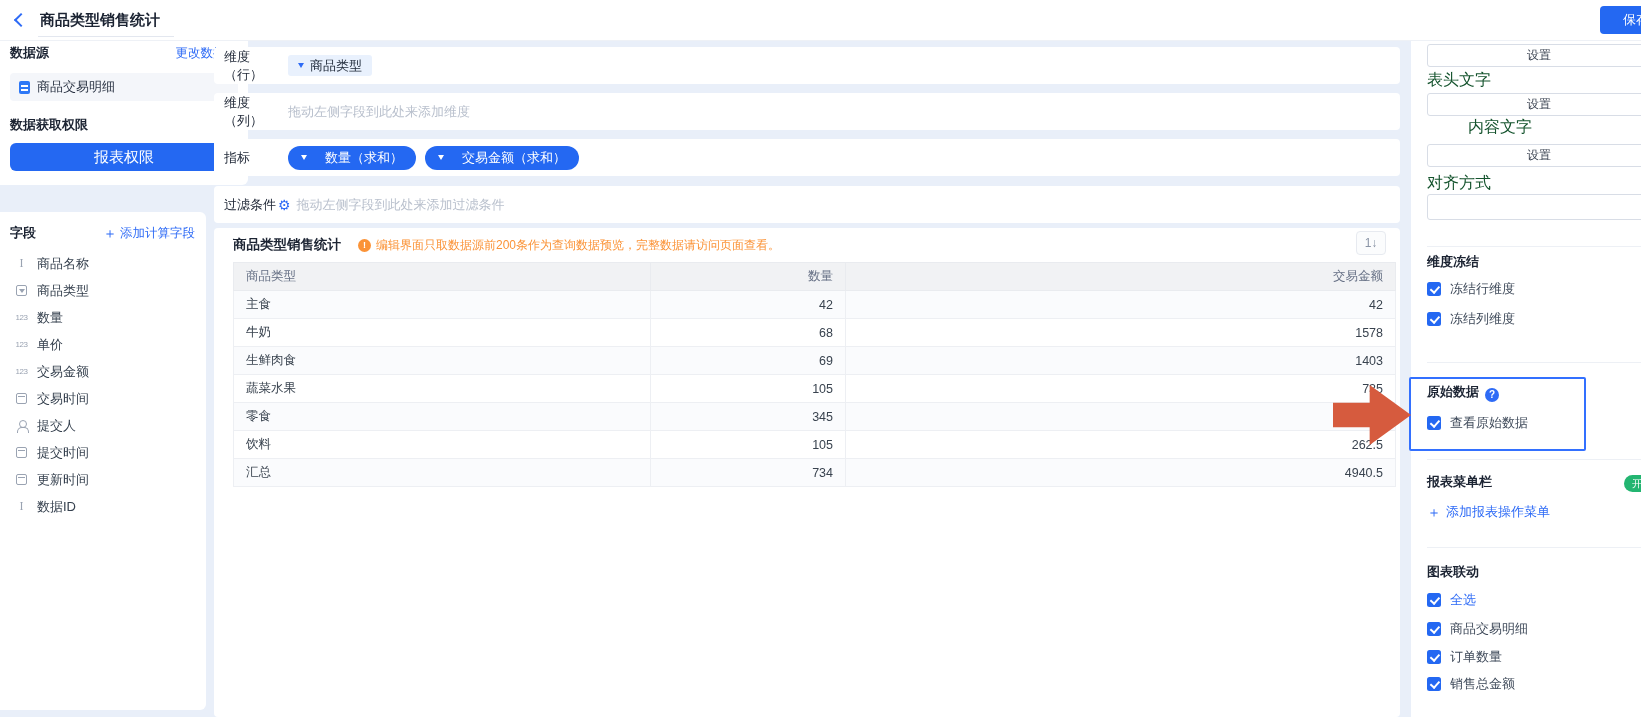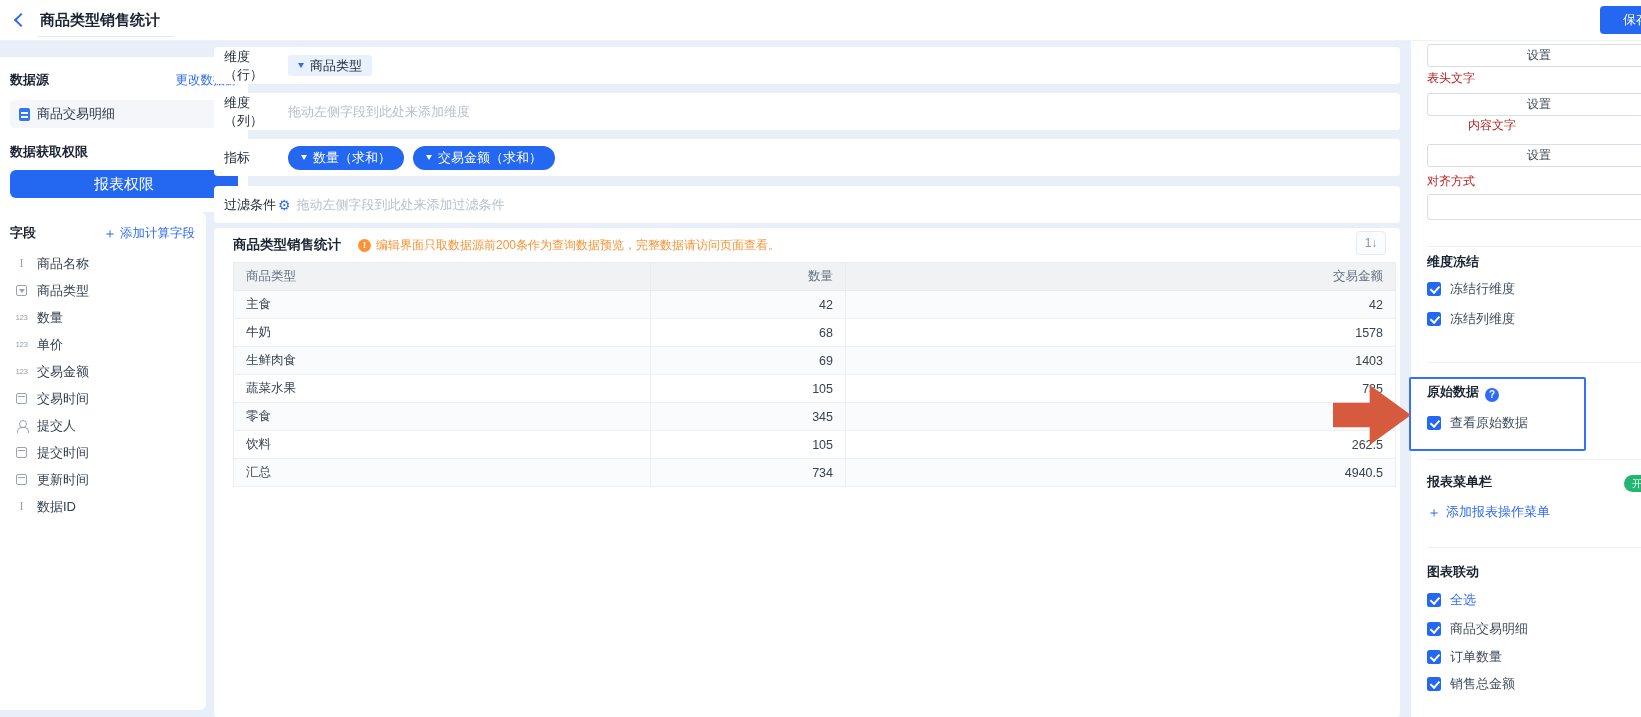--- a/index.html
+++ b/index.html
@@ -11,21 +11,21 @@
   }
   
   .topbar { position:absolute; left:0; top:0; width:1641px; height:41px; background:#fff; border-bottom:1px solid #eef1f6; z-index:10; }
   .back { position:absolute; left:16px; top:15px; width:10px; height:10px; border-left:2.5px solid #2e6bf6; border-bottom:2.5px solid #2e6bf6; transform:rotate(45deg); cursor:pointer; }
   .titlewrap { position:absolute; left:38px; top:9px; padding:2px 14px 6px 2px; border-bottom:1px solid #e3e7ef; }
   .pagetitle { font-size:15px; font-weight:700; color:#1c2433; }
   .savebtn { position:absolute; left:1600px; top:6px; width:72px; height:28px; background:#2468f2; color:#fff; border:none; border-radius:4px; font-size:13px; text-align:center; line-height:28px; }
 
   
   .sidecard { position:absolute; left:0; background:#fff; border-radius:0 6px 6px 0; }
-  .card-a { top:57px; width:248px; height:155px; padding:14px 10px 0 10px; }
+  .card-a { top:30px; width:248px; height:155px; padding:14px 10px 0 10px; }
   .card-b { top:212px; width:206px; height:498px; padding:12px 8px 8px 8px; }
   .ds-head { display:flex; justify-content:space-between; align-items:center; }
   .sec-head { font-weight:700; color:#1c2433; font-size:13px; }
   .bluelink { color:#2e6bf6; font-size:12.5px; cursor:pointer; }
   .ds-item { margin-top:11px; height:28px; background:#f4f6fa; border-radius:4px; display:flex; align-items:center; gap:7px; padding:0 9px; }
   .docicon { width:11px; height:13px; background:#2e78f6; border-radius:2px; position:relative; flex:none; }
   .docicon::after { content:""; position:absolute; left:2px; top:4px; width:7px; height:2px; background:#fff; box-shadow:0 4px 0 #fff; }
   .perm-head { margin-top:15px; }
   .permbtn { margin-top:9px; width:100%; height:28px; background:#2468f2; color:#fff; border:none; border-radius:6px; font-size:15px; line-height:28px; text-align:center; }
   .fields-head { display:flex; justify-content:space-between; align-items:center; padding:0 3px 0 2px; }
@@ -44,40 +44,40 @@
   .fic-user::before { content:""; position:absolute; left:3px; top:0; width:6px; height:6px; border:1.3px solid #9aa3b2; border-radius:50%; }
   .fic-user::after { content:""; position:absolute; left:1px; top:7px; width:10px; height:5px; border:1.3px solid #9aa3b2; border-bottom:none; border-radius:5px 5px 0 0; }
 
   
   .cfgrow { position:absolute; left:214px; width:1186px; height:37px; background:#fff; border-radius:4px; display:flex; align-items:center; padding:0 10px; }
   .cfglabel { width:64px; flex:none; color:#1f2736; }
   .placeholder { color:#b9c0cd; }
   .dimtag { height:21px; background:#e9f1fd; border-radius:3px; display:flex; align-items:center; gap:6px; padding:0 10px; color:#222c3c; cursor:pointer; }
   .tri-b { width:0; height:0; border-top:5px solid #2e6bf6; border-left:3.5px solid transparent; border-right:3.5px solid transparent; }
   .tri-w { width:0; height:0; border-top:5px solid #fff; border-left:3.5px solid transparent; border-right:3.5px solid transparent; }
-  .mtag { height:24px; background:#2468f2; border-radius:13px; display:flex; align-items:center; gap:6px; padding:0 13px; color:#fff; margin-right:9px; cursor:pointer; }
+  .mtag { height:24px; background:#2468f2; border-radius:13px; display:flex; align-items:center; gap:18px; padding:0 13px; color:#fff; margin-right:9px; cursor:pointer; }
   .gear { color:#2e6bf6; font-size:14px; margin:0 6px 0 2px; cursor:pointer; }
 
   
   .tablecard { position:absolute; left:214px; top:228px; width:1186px; height:489px; background:#fff; border-radius:4px; }
   .card-head { position:absolute; left:19px; top:8px; display:flex; align-items:center; }
   .rpt-title { font-weight:700; font-size:13.5px; color:#1c2433; margin-right:17px; }
   .warn { display:flex; align-items:center; gap:5px; color:#fb9337; font-size:12px; }
   .warnic { width:13px; height:13px; border-radius:50%; background:#fb9337; color:#fff; font-size:9px; font-weight:700; text-align:center; line-height:13px; flex:none; }
   .sortbox { position:absolute; right:14px; top:3px; width:30px; height:24px; border:1px solid #e7eaf0; border-radius:4px; background:#fbfcfd; color:#8a94a6; font-size:12px; text-align:center; line-height:22px; cursor:pointer; }
   table.data { position:absolute; left:19px; top:34px; width:1162px; border-collapse:collapse; table-layout:fixed; font-size:12.5px; }
   table.data th { background:#f1f2f4; color:#667085; font-weight:400; height:28px; border:1px solid #e9ebef; padding:0 12px; text-align:left; }
   table.data th.num, table.data td.num { text-align:right; }
   table.data td { height:28px; border:1px solid #edeff3; padding:0 12px; color:#39434f; background:#fff; }
   table.data tr:nth-child(even) td { background:#fafbfd; }
 
   
   .rpanel { position:absolute; left:1411px; top:41px; width:230px; height:676px; background:#fff; }
   .pbtn { position:absolute; left:16px; width:224px; height:23px; border:1px solid #d8dde6; border-radius:3px; background:#fff; font-size:12px; color:#3c4452; text-align:center; line-height:21px; }
-  .plabel { position:absolute; left:16px; font-size:12px; color:#b91c1c; }
+  .plabel { position:absolute; left:16px; font-size:16px; color:#14532d; }
   .phead { position:absolute; left:16px; font-size:13px; font-weight:700; color:#1c2433; }
   .pselect { position:absolute; left:16px; width:224px; height:26px; border:1px solid #d8dde6; border-radius:3px; background:#fff; }
   .pdiv { position:absolute; left:16px; width:214px; height:1px; background:#edf0f5; }
   .cbrow { position:absolute; left:16px; display:flex; align-items:center; gap:9px; cursor:pointer; }
   .cb { width:14px; height:14px; background:#2468f2; border-radius:2.5px; position:relative; flex:none; }
   .cb::after { content:""; position:absolute; left:4.5px; top:1.8px; width:3.5px; height:7px; border:solid #fff; border-width:0 2px 2px 0; transform:rotate(42deg); }
   .cblabel { font-size:13px; color:#3f4a5a; }
   .cblabel.blue { color:#2e6bf6; }
   .helpq { display:inline-block; width:14px; height:14px; border-radius:50%; background:#2e6bf6; color:#fff; font-size:10px; font-weight:700; text-align:center; line-height:14px; margin-left:6px; vertical-align:-2px; cursor:pointer; }
   .addlink { position:absolute; left:16px; display:flex; align-items:center; gap:5px; color:#2e6bf6; font-size:13px; cursor:pointer; }

